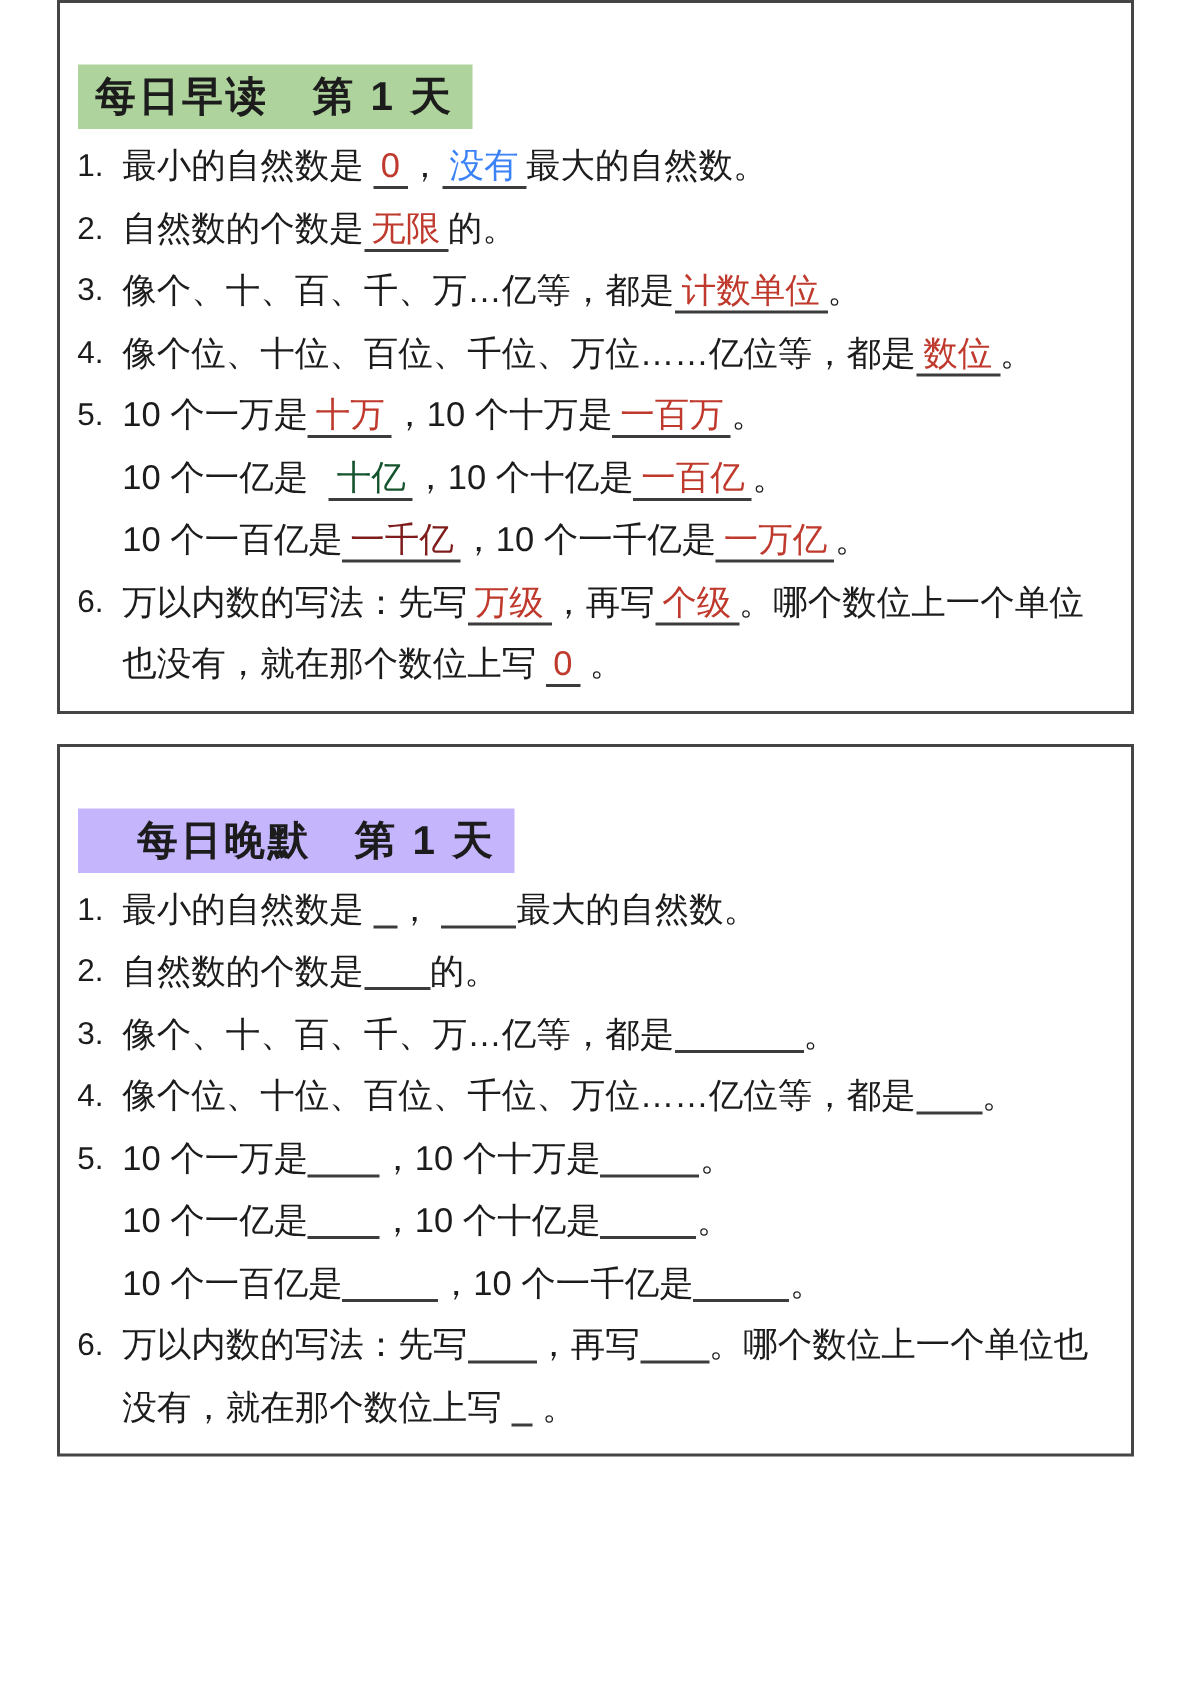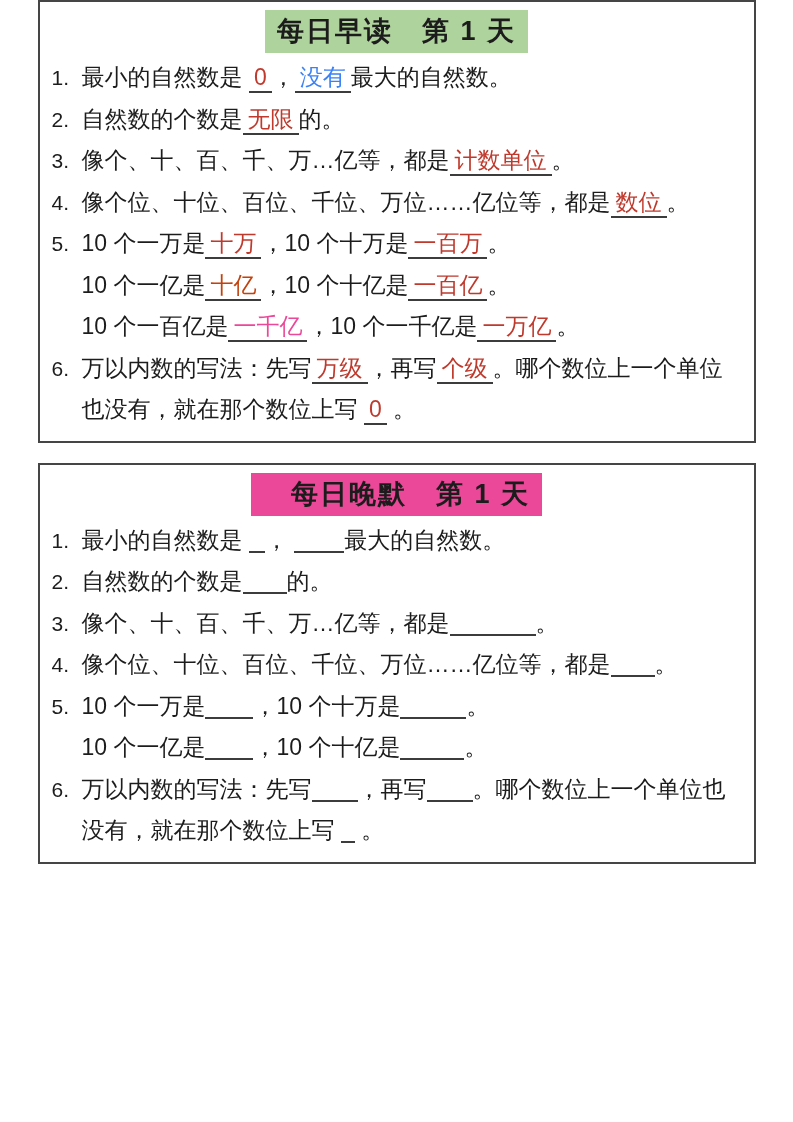--- a/index.html
+++ b/index.html
@@ -23,22 +23,23 @@
     white-space: nowrap;
   }
   .box {
     width: 690px;
     margin: 0 auto 20px auto;
     border: 2px solid #454545;
     padding: 6px 12px 10px 12px;
     background: #ffffff;
   }
   .box-header {
-    text-align: center;
+    text-align: left;
     padding: 2px 0 4px 0;
+    margin-top: 33px;
   }
   .hl {
     display: inline-block;
     background: #aed39c;
     font-weight: bold;
     font-size: 27px;
     padding: 3px 12px 4px 12px;
     letter-spacing: 2px;
   }
   .line {
@@ -94,36 +95,36 @@
         <div class="line">
           <span class="num">4.</span>
           <span class="content"><span>像个位、十位、百位、千位、万位……亿位等，都是</span><span class="answer" style="color: rgb(191, 58, 45); border-bottom-color: rgb(60, 60, 60);">数位</span><span>。</span></span>
         </div>
         <div class="line">
           <span class="num">5.</span>
           <span class="content"><span>10 个一万是</span><span class="answer" style="color: rgb(191, 58, 45); border-bottom-color: rgb(60, 60, 60);">十万</span><span>，10 个十万是</span><span class="answer" style="color: rgb(191, 58, 45); border-bottom-color: rgb(60, 60, 60);">一百万</span><span>。</span></span>
         </div>
         <div class="line">
           <span class="num"></span>
-          <span class="content"><span>10 个一亿是</span><span class="answer" style="color: #c2410c; border-bottom-color: rgb(60, 60, 60);">十亿</span><span>，10 个十亿是</span><span class="answer" style="color: rgb(191, 58, 45); border-bottom-color: rgb(60, 60, 60);">一百亿</span><span>。</span></span>
+          <span class="content"><span>10 个一亿是</span><span class="answer" style="color: #14532d; border-bottom-color: rgb(60, 60, 60); margin-left: 14px;">十亿</span><span>，10 个十亿是</span><span class="answer" style="color: rgb(191, 58, 45); border-bottom-color: rgb(60, 60, 60);">一百亿</span><span>。</span></span>
         </div>
         <div class="line">
           <span class="num"></span>
-          <span class="content"><span>10 个一百亿是</span><span class="answer" style="color: #ec4899; border-bottom-color: rgb(60, 60, 60);">一千亿</span><span>，10 个一千亿是</span><span class="answer" style="color: rgb(191, 58, 45); border-bottom-color: rgb(60, 60, 60);">一万亿</span><span>。</span></span>
+          <span class="content"><span>10 个一百亿是</span><span class="answer" style="color: #7f1d1d; border-bottom-color: rgb(60, 60, 60);">一千亿</span><span>，10 个一千亿是</span><span class="answer" style="color: rgb(191, 58, 45); border-bottom-color: rgb(60, 60, 60);">一万亿</span><span>。</span></span>
         </div>
         <div class="line">
           <span class="num">6.</span>
           <span class="content"><span>万以内数的写法：先写</span><span class="answer" style="color: rgb(191, 58, 45); border-bottom-color: rgb(60, 60, 60);">万级</span><span>，再写</span><span class="answer" style="color: rgb(191, 58, 45); border-bottom-color: rgb(60, 60, 60);">个级</span><span>。哪个数位上一个单位也没有，就在那个数位上写 </span><span class="answer" style="color: rgb(191, 58, 45); border-bottom-color: rgb(60, 60, 60);">0</span><span> 。</span></span>
         </div>
       </div>
   </section>
 
   <section class="box" style="border-color: rgb(69, 69, 69);">
     <div class="box-header">
-      <span class="hl" style="background: #ec4899; padding-left: 40px;">每日晚默　第 1 天</span>
+      <span class="hl" style="background: #c4b5fd; padding-left: 40px;">每日晚默　第 1 天</span>
     </div>
     <div>
         <div class="line">
           <span class="num">1.</span>
           <span class="content"><span>最小的自然数是 </span><span class="blank" style="width: 16px; border-bottom-color: rgb(60, 60, 60);"></span><span>， </span><span class="blank" style="width: 50px; border-bottom-color: rgb(60, 60, 60);"></span><span>最大的自然数。</span></span>
         </div>
         <div class="line">
           <span class="num">2.</span>
           <span class="content"><span>自然数的个数是</span><span class="blank" style="width: 44px; border-bottom-color: rgb(60, 60, 60);"></span><span>的。</span></span>
         </div>
@@ -137,19 +138,23 @@
         </div>
         <div class="line">
           <span class="num">5.</span>
           <span class="content"><span>10 个一万是</span><span class="blank" style="width: 48px; border-bottom-color: rgb(60, 60, 60);"></span><span>，10 个十万是</span><span class="blank" style="width: 66px; border-bottom-color: rgb(60, 60, 60);"></span><span>。</span></span>
         </div>
         <div class="line">
           <span class="num"></span>
           <span class="content"><span>10 个一亿是</span><span class="blank" style="width: 48px; border-bottom-color: rgb(60, 60, 60);"></span><span>，10 个十亿是</span><span class="blank" style="width: 64px; border-bottom-color: rgb(60, 60, 60);"></span><span>。</span></span>
         </div>
         <div class="line">
+          <span class="num"></span>
+          <span class="content"><span>10 个一百亿是</span><span class="blank" style="width: 64px; border-bottom-color: rgb(60, 60, 60);"></span><span>，10 个一千亿是</span><span class="blank" style="width: 64px; border-bottom-color: rgb(60, 60, 60);"></span><span>。</span></span>
+        </div>
+        <div class="line">
           <span class="num">6.</span>
           <span class="content"><span>万以内数的写法：先写</span><span class="blank" style="width: 46px; border-bottom-color: rgb(60, 60, 60);"></span><span>，再写</span><span class="blank" style="width: 46px; border-bottom-color: rgb(60, 60, 60);"></span><span>。哪个数位上一个单位也没有，就在那个数位上写 </span><span class="blank" style="width: 14px; border-bottom-color: rgb(60, 60, 60);"></span><span> 。</span></span>
         </div>
       </div>
   </section>
 
 </div>
 
 </body></html>

